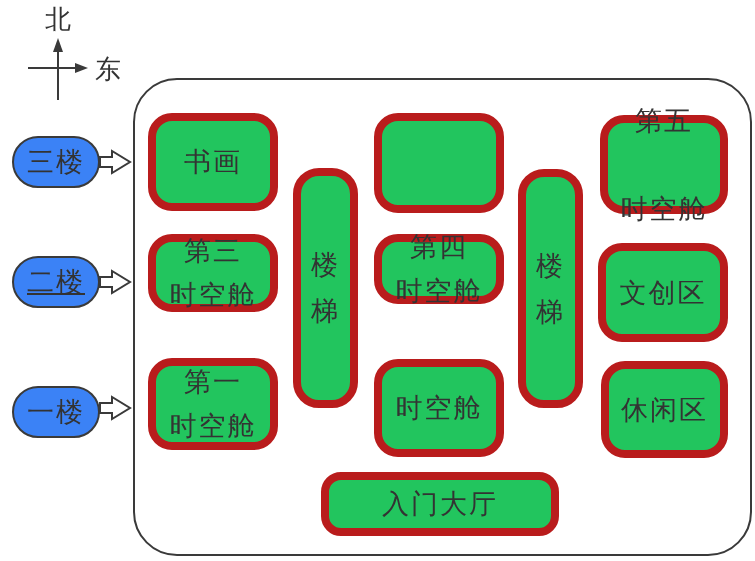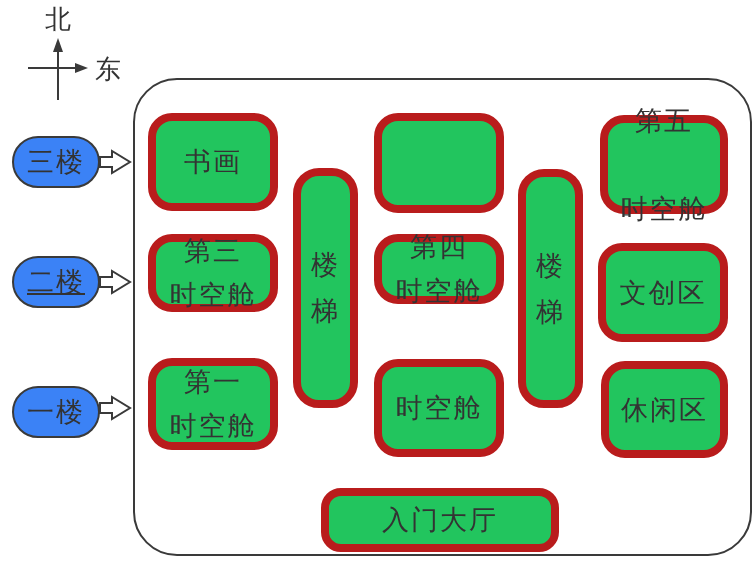--- a/index.html
+++ b/index.html
@@ -80,15 +80,15 @@
   <span>第五</span>
   <span>时空舱</span>
 </div>
 <div class="box" style="left:598px; top:235px; width:130px; height:99px;margin-top:8px;">
   <span>文创区</span>
 </div>
 <div class="box" style="left:601px; top:361px; width:127px; height:97px;text-align:right;">
   <span>休闲区</span>
 </div>
 
-<div class="box" style="left:321px; top:472px; width:238px; height:64px; border-radius:20px;margin-top:16px;">
+<div class="box" style="left:321px; top:472px; width:238px; height:64px; border-radius:20px;">
   <span>入门大厅</span>
 </div>
 
 </body></html>

